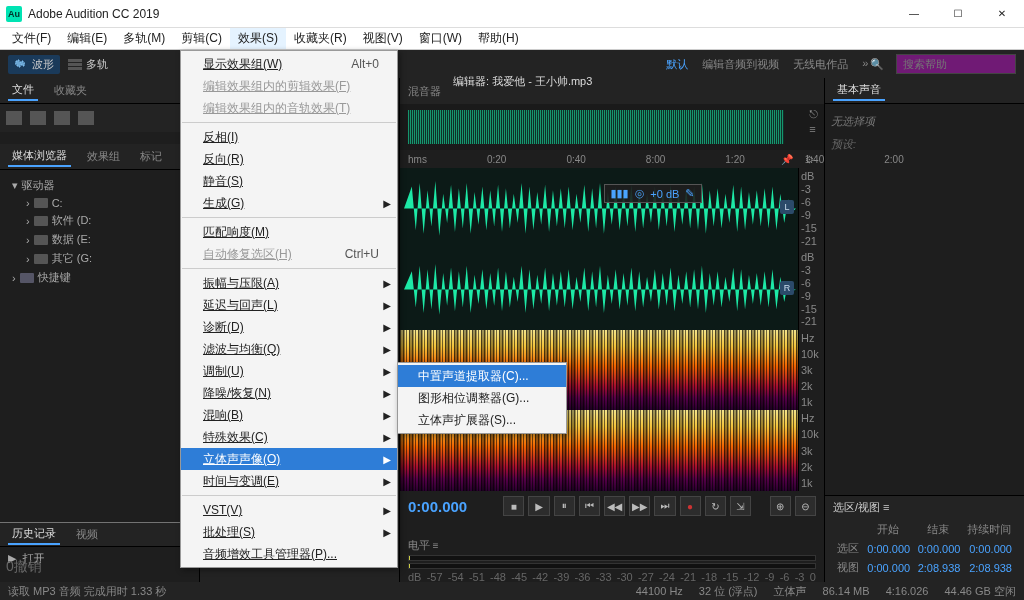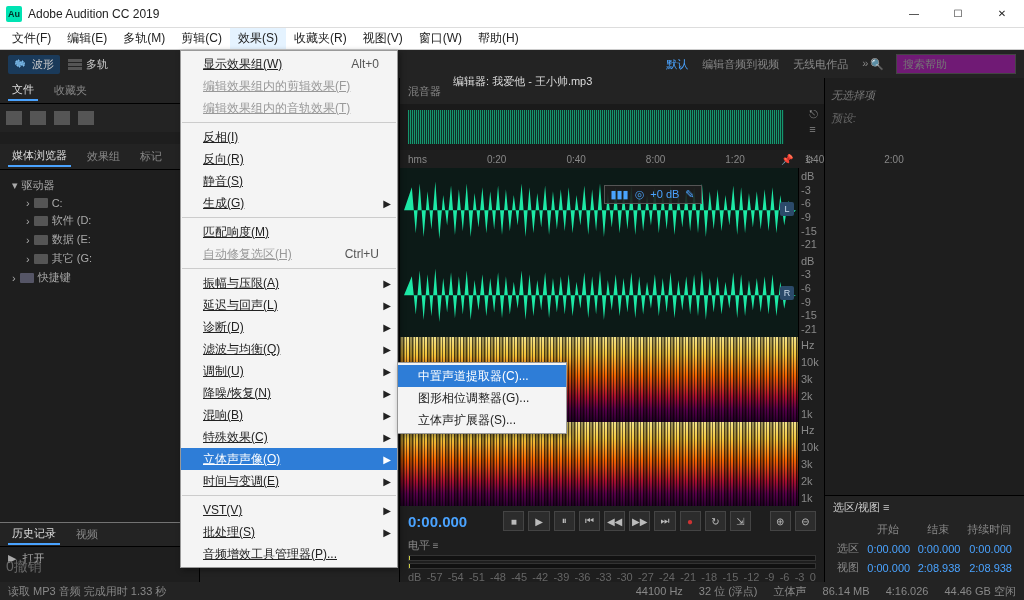--- a/index.html
+++ b/index.html
@@ -62,21 +62,21 @@
 .specpane .sgmask { position:absolute; inset:0; background:
   repeating-linear-gradient(90deg, rgba(0,0,0,.55) 0 1px, transparent 1px 3px),
   repeating-linear-gradient(90deg, rgba(0,0,0,.35) 0 5px, transparent 5px 9px);
 }
 .dbcol { position:absolute; right:0; top:0; bottom:0; width:26px; background:#1e1e1e; color:#888; font-size:9px; display:flex; flex-direction:column; justify-content:space-between; padding:2px 2px; border-left:1px solid #000;}
 .chanbadge { position:absolute; right:30px; width:14px; height:14px; background:#2b4a6a; color:#cde; font-size:9px; display:flex;align-items:center;justify-content:center;border-radius:2px;}
 .transport { height:30px; background:#1e1e1e; display:flex; align-items:center; padding:0 8px; gap:4px;}
 .timecode { color:#4aa3ff; font-size:15px; font-weight:600; width:100px;}
 .tbtn { width:24px;height:20px; background:#2c2c2c; color:#bbb; display:flex;align-items:center;justify-content:center;border:1px solid #444;font-size:10px;}
 .tbtn.rec { color:#c33;}
-.levels { height:46px; background:#1e1e1e; padding:2px 8px;}
+.levels { height:46px; background:#1e1e1e; padding:2px 8px;margin-top:15px;}
 .levels .lhdr { color:#888; font-size:10px;}
 .levels .meter { height:6px; background:#111; border:1px solid #333; margin-top:2px; position:relative;}
 .levels .meter .play { position:absolute; left:0; top:0; bottom:0; width:1px; background:#cc4;}
 .levels .ticks { display:flex; justify-content:space-between; font-size:9px; color:#666; margin-top:2px;}
 .rightcol { width:200px; background:#232323; display:flex; flex-direction:column; border-left:1px solid #000;}
 .rightcol .panelbody { color:#777; font-style:italic;}
 .selpanel { border-top:1px solid #000; padding:4px 8px;}
 .selpanel .shdr { color:#ccc; margin-bottom:4px;}
 .selpanel table { width:100%; font-size:10px; color:#888;}
 .selpanel td { padding:1px 2px;}
@@ -393,20 +393,23 @@
           <span>-12</span>
           <span>-9</span>
           <span>-6</span>
           <span>-3</span>
           <span>0</span>
       </div>
     </div>
   </div>
 
   <div class="rightcol">
+    <div class="panelhdr">
+      <span class="tab active">基本声音</span>
+    </div>
     <div class="panelbody" style="flex:1;">
       <div style="padding:4px 2px;">无选择项</div>
       <div style="padding:4px 2px; color:#666;"><span>预设:</span></div>
     </div>
     <div class="selpanel">
       <div class="shdr"><span>选区/视图</span> ≡</div>
       <table>
         <tbody>
             <tr>
               <td></td>

